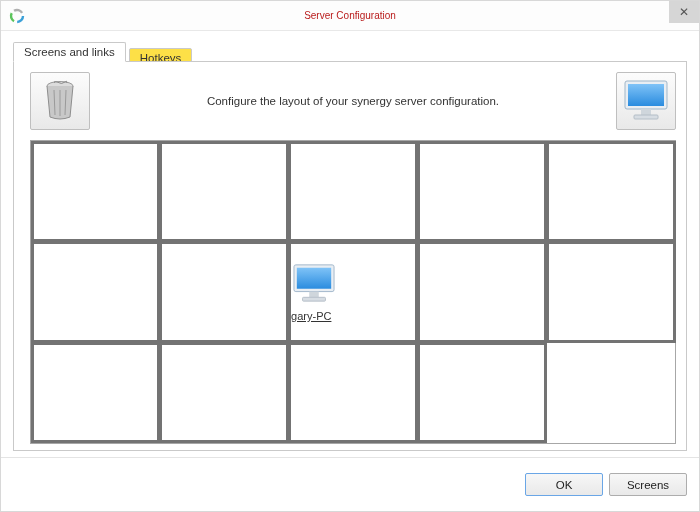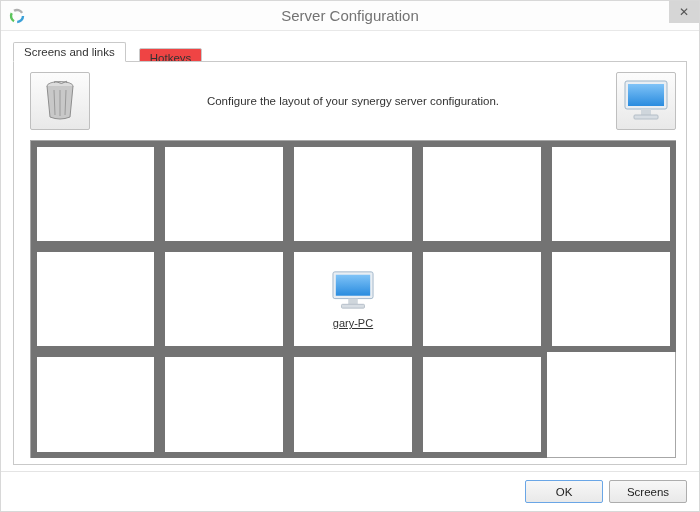--- a/index.html
+++ b/index.html
@@ -30,22 +30,22 @@
   }
   .titlebar .app-icon {
     margin-left: 8px;
     width: 16px;
     height: 16px;
   }
   .titlebar .title {
     position: absolute;
     left: 50%;
     transform: translateX(-50%);
-    color: #737373;
-    font-size: 15px;
+    color: #b91c1c;
+    font-size: 10px;
   }
   .titlebar .close {
     position: absolute;
     right: 0;
     top: 0;
     width: 30px;
     height: 22px;
     background: #d6d6d6;
     color: #555;
     display: flex;
@@ -63,30 +63,30 @@
   .tabs {
     display: flex;
     align-items: flex-end;
     height: 24px;
   }
   .tab {
     padding: 3px 10px;
     border: 1px solid #c9c9c9;
     border-bottom: none;
     background: #fdfdfd;
-    margin-right: 13px;
+    margin-right: 3px;
     font-size: 11.5px;
     color: #333;
     border-radius: 2px 2px 0 0;
     position: relative;
     cursor: default;
   }
   .tab.inactive {
     border-bottom: 1px solid #c9c9c9;
-    background: #ef4444;
+    background: #fde047;
     top: 7px;
     border-left: none;
   }
   .tab.sep {
     border-left: 1px solid #c9c9c9;
   }
   .tab.active {
     border-bottom: 1px solid #fff;
     background: #fff;
     z-index: 2;
@@ -126,40 +126,39 @@
   }
   .grid {
     margin-top: 8px;
     flex: 1;
     display: grid;
     grid-template-columns: repeat(5, 1fr);
     grid-template-rows: repeat(3, 1fr);
     border: 1px solid #a7a7a7;
   }
   .cell {
-    border: 6px solid #737373;
+    border: 3px solid #737373;
     margin: -0.5px;
     display: flex;
     flex-direction: column;
-    align-items: center;
     justify-content: center;
     font-size: 11px;
     color: #333;
     text-decoration: underline;
   }
   .cell .mon { margin-bottom: 4px; }
   .hint {
     text-align: center;
     color: #333;
     font-size: 11px;
     line-height: 1.35;
     padding: 6px 0 2px 0;
   }
   .footer {
-    height: 40px;
+    height: 54px;
     display: flex;
     align-items: center;
     justify-content: flex-end;
     padding: 0 12px;
     gap: 6px;
     border-top: 1px solid #e4e4e4;
   }
   .btn {
     min-width: 78px;
     height: 23px;

